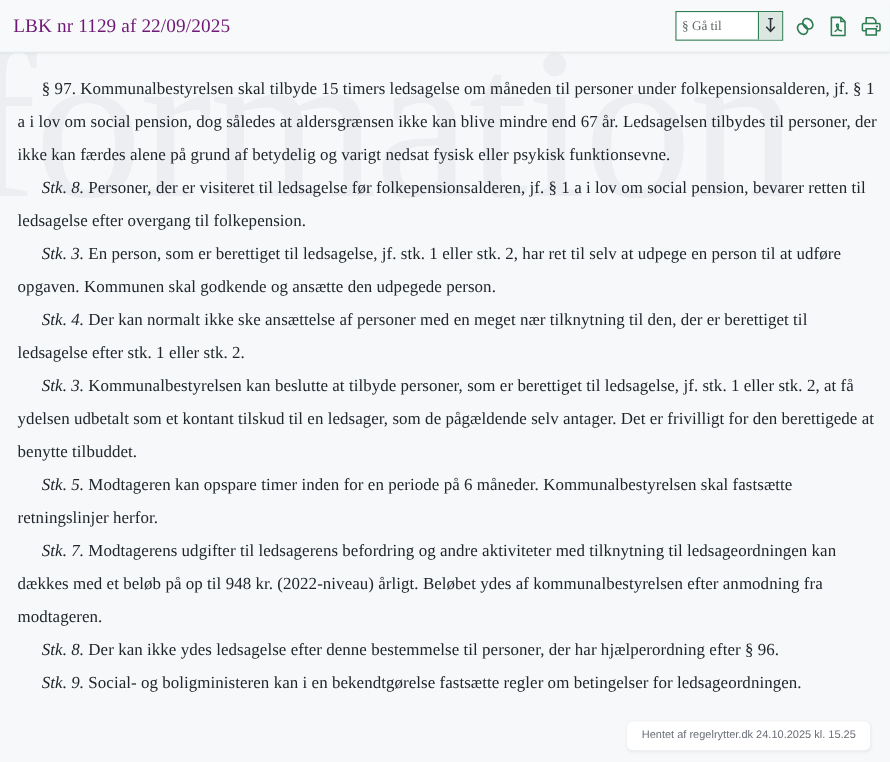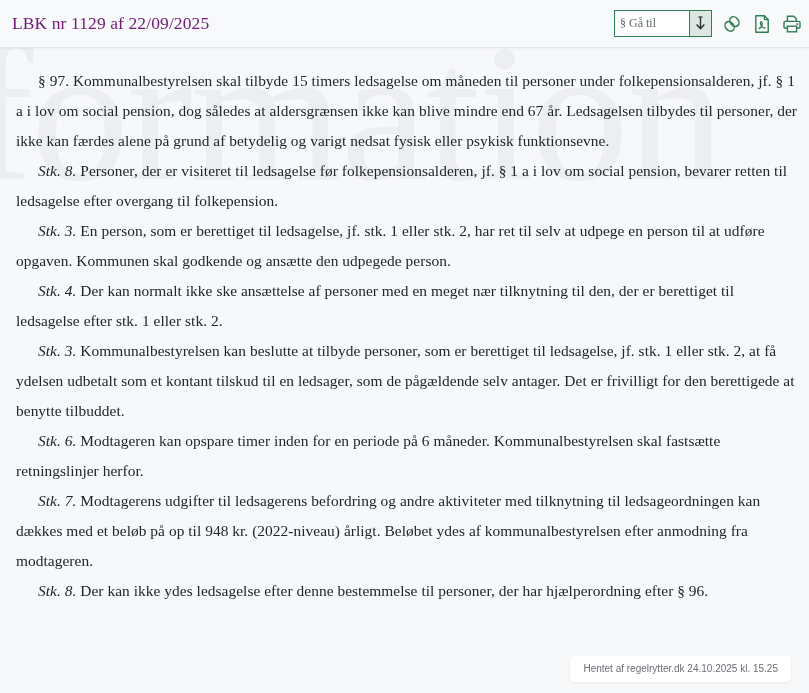--- a/index.html
+++ b/index.html
@@ -219,27 +219,30 @@
 
   <p class="para">
     <em class="stk lead">Stk. 4.</em><span> Der kan normalt ikke ske ansættelse af personer med en meget nær tilknytning til den, der er berettiget til ledsagelse efter stk. 1 eller stk. 2.</span>
   </p>
 
   <p class="para">
     <em class="stk lead">Stk. 3.</em><span> Kommunalbestyrelsen kan beslutte at tilbyde personer, som er berettiget til ledsagelse, jf. stk. 1 eller stk. 2, at få ydelsen udbetalt som et kontant tilskud til en ledsager, som de pågældende selv antager. Det er frivilligt for den berettigede at benytte tilbuddet.</span>
   </p>
 
   <p class="para">
-    <em class="stk lead">Stk. 6.</em><span> Modtageren kan opspare timer inden for en periode på 6 måneder. Kommunalbestyrelsen skal fastsætte retningslinjer herfor.</span>
+    <em class="stk lead">Stk. 5.</em><span> Modtageren kan opspare timer inden for en periode på 6 måneder. Kommunalbestyrelsen skal fastsætte retningslinjer herfor.</span>
   </p>
 
   <p class="para">
     <em class="stk lead">Stk. 7.</em><span> Modtagerens udgifter til ledsagerens befordring og andre aktiviteter med tilknytning til ledsageordningen kan dækkes med et beløb på op til 948 kr. (2022-niveau) årligt. Beløbet ydes af kommunalbestyrelsen efter anmodning fra modtageren.</span>
   </p>
 
   <p class="para">
     <em class="stk lead">Stk. 8.</em><span> Der kan ikke ydes ledsagelse efter denne bestemmelse til personer, der har hjælperordning efter § 96.</span>
   </p>
 
+  <p class="para">
+    <em class="stk lead">Stk. 9.</em><span> Social- og boligministeren kan i en bekendtgørelse fastsætte regler om betingelser for ledsageordningen.</span>
+  </p>
 
 </div>
 
 <div id="retrieval-badge">Hentet af regelrytter.dk 24.10.2025 kl. 15.25</div>
 
 </body></html>

